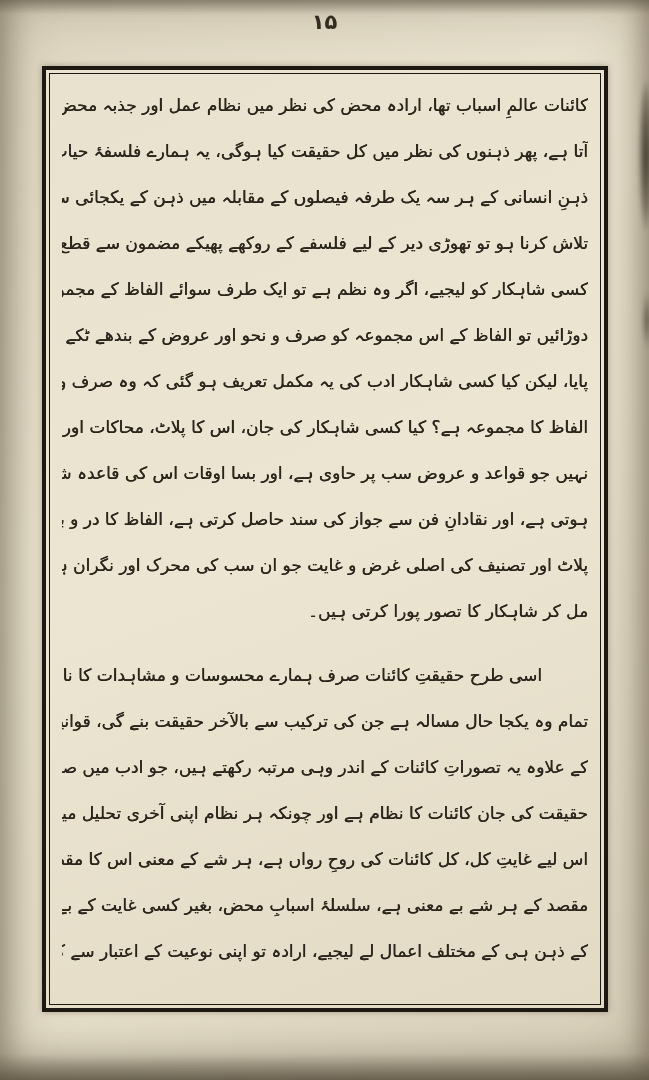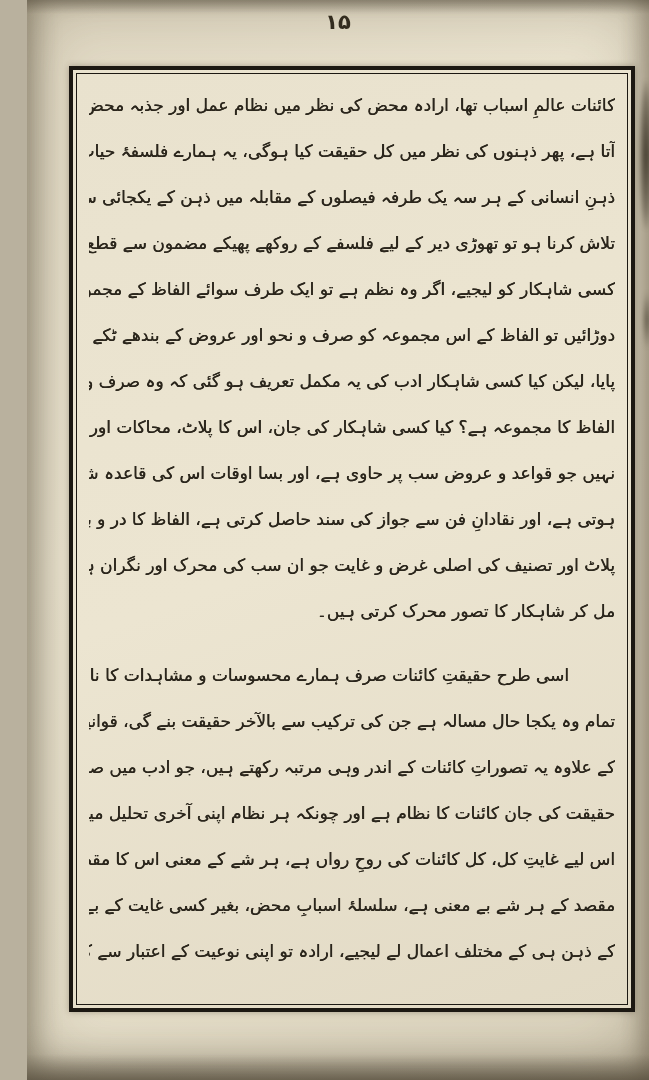--- a/index.html
+++ b/index.html
@@ -11,21 +11,20 @@
     font-family: "DejaVu Sans", sans-serif;
   }
   .page {
     position: absolute; inset: 0;
     background: linear-gradient(135deg, #e0d8c3 0%, #eae3cf 35%, #e6dfca 60%, #d8d0ba 100%);
     box-shadow:
       inset 0 0 70px rgba(92, 80, 58, 0.35),
       inset 0 -22px 30px rgba(70, 60, 42, 0.30),
       inset 14px 0 22px rgba(80, 70, 50, 0.18),
       inset -10px 0 18px rgba(80, 70, 50, 0.22);
-    margin-left: 27px;
   }
   .page-number {
     position: absolute; top: 10px; left: 0; right: 0;
     text-align: center;
     font-size: 21px; font-weight: bold;
     color: #332c1f;
     letter-spacing: 1px;
   }
   .frame-outer {
     position: absolute;
@@ -101,21 +100,21 @@
           <div class="line">آتا ہے، پھر ذہنوں کی نظر میں کل حقیقت کیا ہوگی، یہ ہمارے فلسفۂ حیات کا اصل موضوع ہے،</div>
           <div class="line">ذہنِ انسانی کے ہر سہ یک طرفہ فیصلوں کے مقابلہ میں ذہن کے یکجائی سہ پہلو عمل کی مثال اگر</div>
           <div class="line">تلاش کرنا ہو تو تھوڑی دیر کے لیے فلسفے کے روکھے پھیکے مضمون سے قطع نظر کر کے ادب کے</div>
           <div class="line">کسی شاہکار کو لیجیے، اگر وہ نظم ہے تو ایک طرف سوائے الفاظ کے مجموعہ کے کیا ہے، اور عقل</div>
           <div class="line">دوڑائیں تو الفاظ کے اس مجموعہ کو صرف و نحو اور عروض کے بندھے ٹکے قواعد کے ماتحت</div>
           <div class="line">پایا، لیکن کیا کسی شاہکار ادب کی یہ مکمل تعریف ہو گئی کہ وہ صرف و نحو اور عروض کے مطابق</div>
           <div class="line">الفاظ کا مجموعہ ہے؟ کیا کسی شاہکار کی جان، اس کا پلاٹ، محاکات اور وہ غرض و غایت</div>
           <div class="line">نہیں جو قواعد و عروض سب پر حاوی ہے، اور بسا اوقات اس کی قاعدہ شکنی بھی بھلی معلوم</div>
           <div class="line">ہوتی ہے، اور نقادانِ فن سے جواز کی سند حاصل کرتی ہے، الفاظ کا در و بست، محاکات،</div>
           <div class="line">پلاٹ اور تصنیف کی اصلی غرض و غایت جو ان سب کی محرک اور نگران ہے، یہ سب چیزیں</div>
-          <div class="line para-end">مل کر شاہکار کا تصور محرک کرتی ہیں۔</div>
+          <div class="line para-end">مل کر شاہکار کا تصور پورا کرتی ہیں۔</div>
         </div>
 
         <div class="para">
           <div class="line indent">اسی طرح حقیقتِ کائنات صرف ہمارے محسوسات و مشاہدات کا نام نہیں، بلکہ یہ</div>
           <div class="line">تمام وہ یکجا حال مسالہ ہے جن کی ترکیب سے بالآخر حقیقت بنے گی، قوانینِ فطرت، علت و معلول</div>
           <div class="line">کے علاوہ یہ تصوراتِ کائنات کے اندر وہی مرتبہ رکھتے ہیں، جو ادب میں صرف و نحو کے قواعد،</div>
           <div class="line">حقیقت کی جان کائنات کا نظام ہے اور چونکہ ہر نظام اپنی آخری تحلیل میں غائی ہوتا ہے</div>
           <div class="line">اس لیے غایتِ کل، کل کائنات کی روحِ رواں ہے، ہر شے کے معنی اس کا مقصد ہے، اور بغیر کسی</div>
           <div class="line">مقصد کے ہر شے بے معنی ہے، سلسلۂ اسبابِ محض، بغیر کسی غایت کے بے عملی نظر آتا ہے، انسان</div>
           <div class="line">کے ذہن ہی کے مختلف اعمال لے لیجیے، ارادہ تو اپنی نوعیت کے اعتبار سے کسی غرض و</div>

